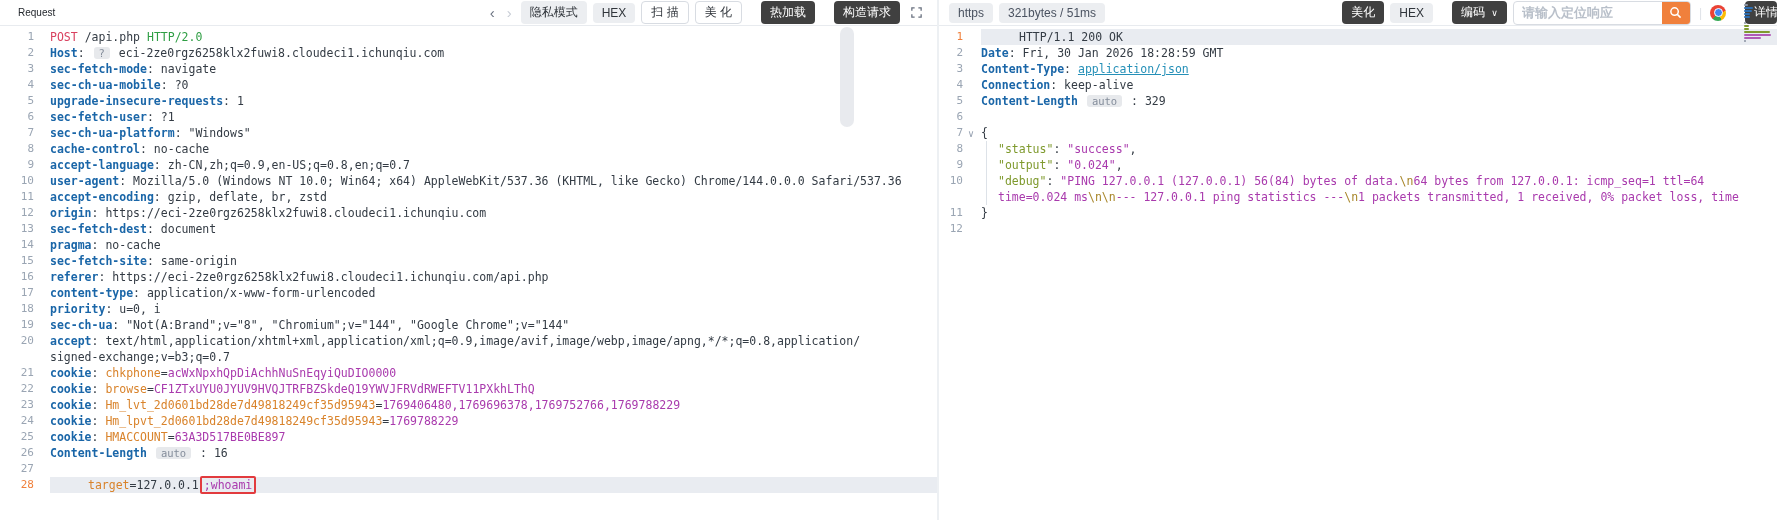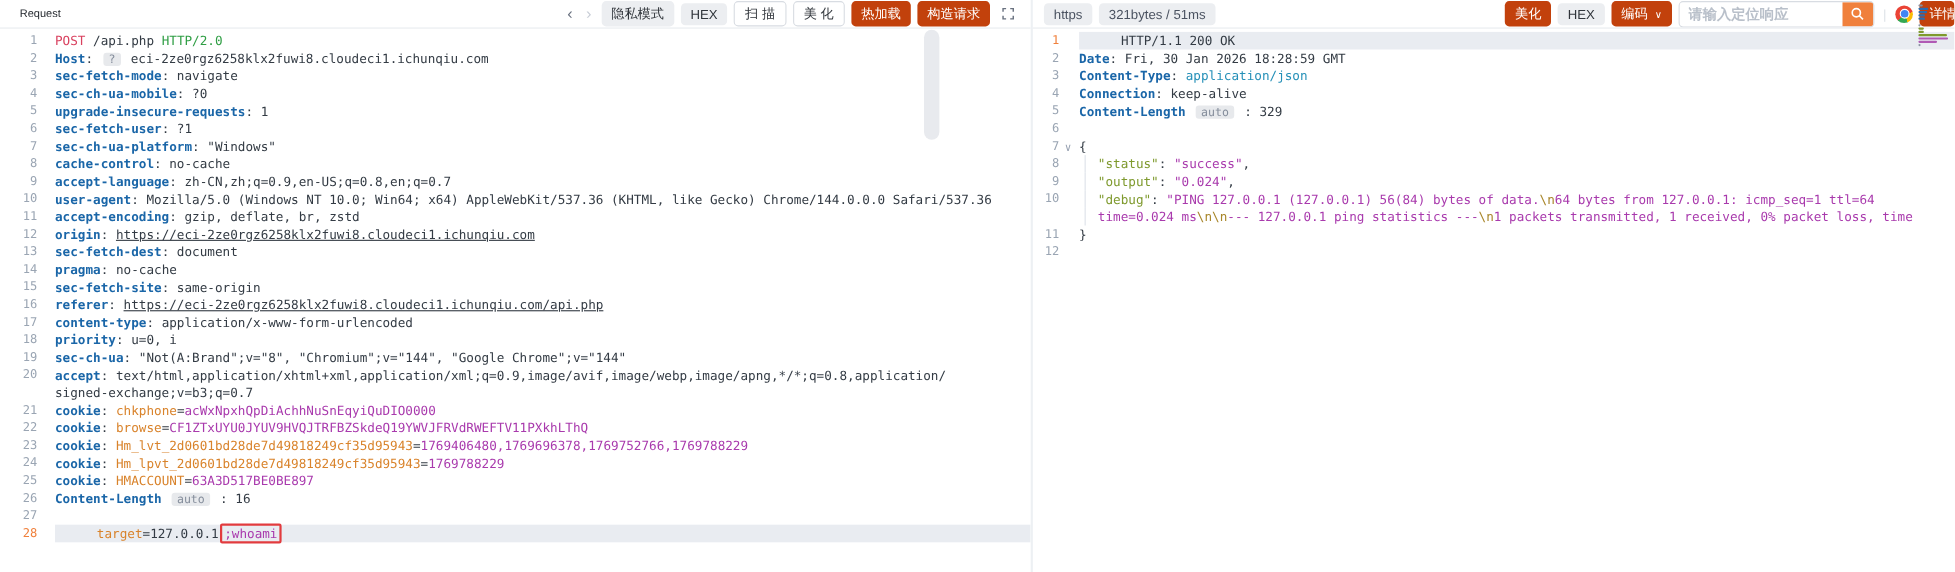--- a/index.html
+++ b/index.html
@@ -13,21 +13,21 @@
   .right-panel{position:absolute;left:939px;top:0;width:838px;height:520px;background:#fff;}
 
   
   .toolbar{height:25px;display:flex;align-items:center;border-bottom:1px solid #e8ebef;
            background:#fff;padding:0 10px;gap:6px;white-space:nowrap;overflow:hidden;}
   .tb-title{font-size:10px;color:#24282e;margin-right:auto;padding-left:8px;}
   .nav{color:#6a7280;font-size:15px;padding:0 3px;cursor:pointer;line-height:1;}
   .nav.fwd{color:#c8cdd6;}
   .chip-btn{background:#eceef1;color:#30353b;border-radius:4px;padding:3px 9px;cursor:pointer;}
   .outline-btn{background:#fff;border:1px solid #d8dce2;border-radius:4px;padding:2px 9px;cursor:pointer;}
-  .orange-btn{background:#c2410c;color:#fff;border-radius:4px;padding:3px 9px;cursor:pointer;}
+  .orange-btn{background:#404040;color:#fff;border-radius:4px;padding:3px 9px;cursor:pointer;margin-left:13px;}
   .info-chip{background:#eceef1;color:#4a5260;border-radius:4px;padding:3px 9px;}
   .icon-btn{display:flex;align-items:center;justify-content:center;padding:0 4px;cursor:pointer;}
   .spacer{flex:1;}
   .tb-sep{color:#dfe3e8;padding:0 2px;}
   .searchbox{display:flex;align-items:center;border:1px solid #d8dce2;border-radius:4px;overflow:hidden;height:22px;background:#fff;}
   .searchbox input{border:none;outline:none;width:132px;padding:0 8px;font-size:13px;color:#1d4ed8;
                    font-family:"Liberation Sans",sans-serif;font-weight:bold;}
   .searchbox input::placeholder{color:#b9c0ca;}
   .search-btn{width:28px;height:22px;background:#f0803c;border:none;display:flex;align-items:center;justify-content:center;cursor:pointer;}
   .chrome{width:16px;height:16px;border-radius:50%;position:relative;flex:0 0 16px;
@@ -42,24 +42,24 @@
   .ln{flex:0 0 34px;text-align:right;padding-right:16px;color:#9aa5b3;font-size:11px;}
   .right-panel .ln{flex:0 0 24px;padding-right:18px;}
   .ct{flex:1;white-space:pre;height:16px;}
   .crow.active .ct{background:#e9ecf1;padding-left:38px;}
   .crow.active .ln{color:#f0803c;}
 
   .m{color:#d9415f;text-align:center;}                       
   .g{color:#2f9e44;}                       
   .h{color:#1a66a8;font-weight:bold;}      
   .v{color:#333b44;}                       
-  .lk{text-decoration:underline;margin-top:32px;}
+  .lk{margin-top:32px;}
   .cn{color:#d9832b;}                      
   .cv{color:#a93aad;}                      
-  .tv{color:#2590b8;}                      
+  .tv{color:#2590b8;text-decoration:underline;}                      
   .k{color:#7f9a2e;}                       
   .s{color:#a93aad;}                       
   .e{color:#a8862a;}                       
   .tag{background:#e7e9ec;color:#848d9b;border-radius:3px;padding:0 5px;font-size:10.5px;margin:0 2px;}
   .bx{border:2px solid #e23b3e;border-radius:2px;padding:0 2px;margin-left:1px;}
   .fold{color:#98a2b2;display:inline-block;width:13px;margin-left:-13px;font-size:10px;}
   .ig{display:inline-block;border-left:1px solid #dde2e8;margin-left:5px;padding-left:11px;height:16px;vertical-align:top;}
 
   .req-thumb{position:absolute;left:840px;top:27px;width:14px;height:100px;background:#e8eaee;border-radius:7px;}
   .minimap{position:absolute;right:3px;top:4px;width:30px;display:flex;flex-direction:column;gap:1px;align-items:flex-start;}

